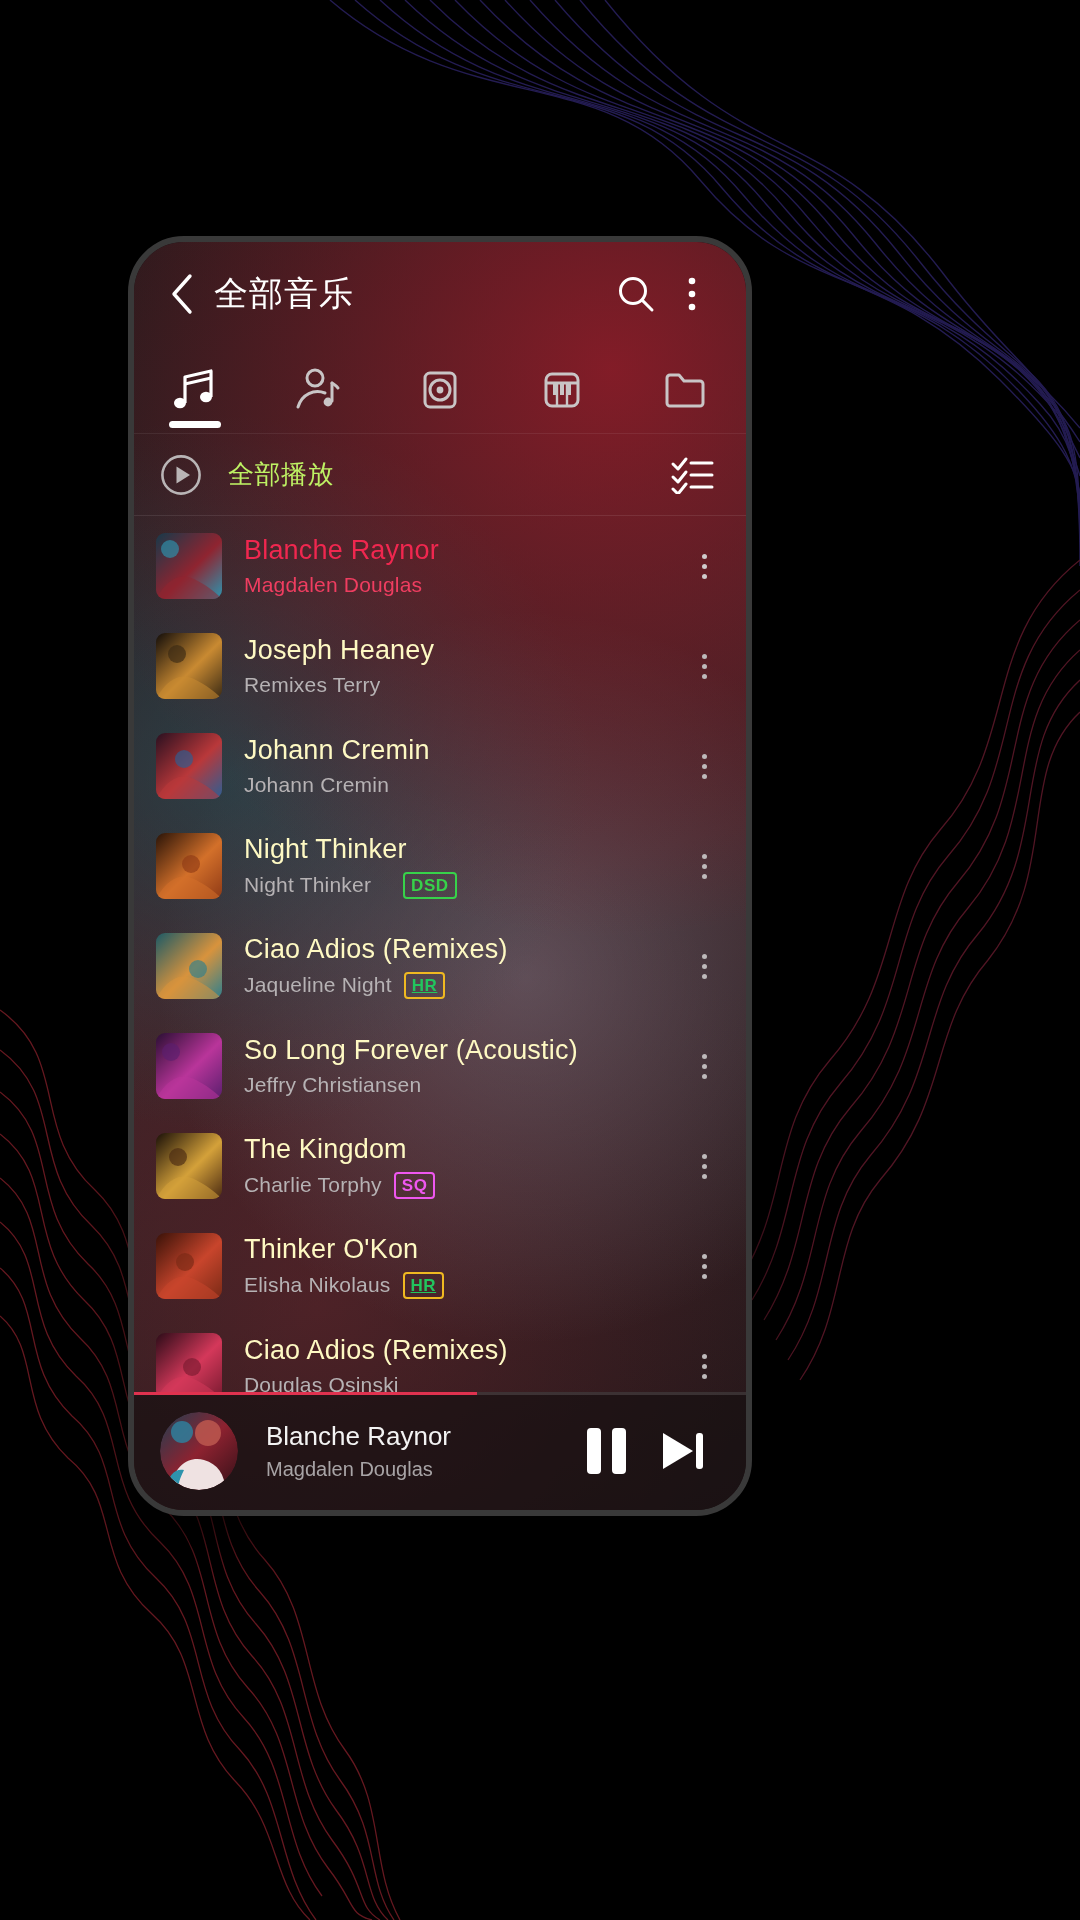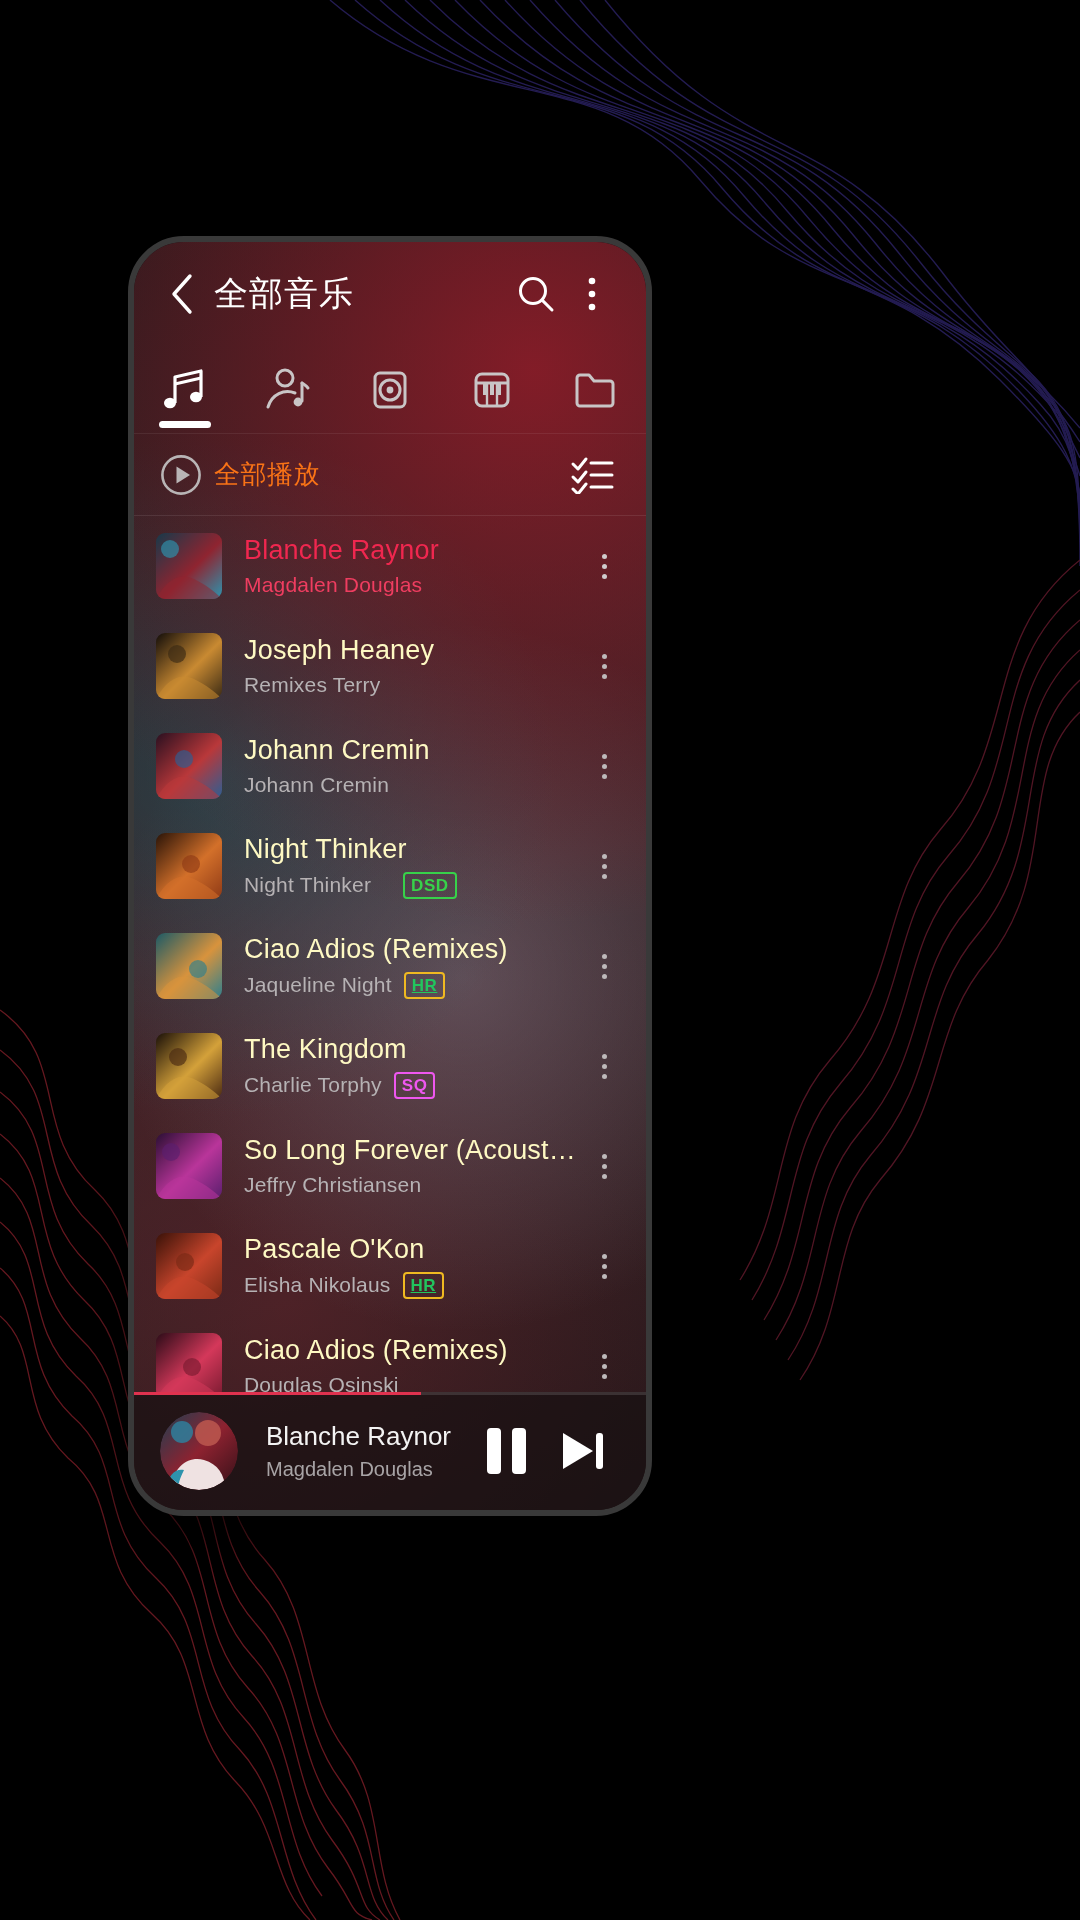--- a/index.html
+++ b/index.html
@@ -10,21 +10,21 @@
 
   
   #wallpaper{
     position:absolute; inset:0; background:#000; overflow:hidden;
   }
   #wallpaper svg{ position:absolute; inset:0; }
 
   
   #phone{
     position:absolute; left:128px; top:236px;
-    width:524px; height:1280px;
+    width:624px; height:1280px;
     border-radius:56px;
     background:#1b1416;
     border:6px solid #393939;
     overflow:hidden;
     box-shadow:0 24px 60px rgba(0,0,0,.75);
   }
   
   #app-bg{
     position:absolute; inset:0;
     background:
@@ -73,21 +73,21 @@
   }
   .tab.active .ind{ display:block; }
   .tab svg{ display:block; }
 
   
   .playall{
     height:82px; flex:0 0 82px;
     display:flex; align-items:center; padding:0 26px;
     border-bottom:1px solid rgba(255,255,255,.09);
   }
-  .playall .lbl{ color:#f97316; font-size:26px; margin-left:12px; letter-spacing:.5px; }
+  .playall .lbl{ color:#bef264; font-size:26px; margin-left:26px; letter-spacing:.5px; }
   .playall .spacer{ flex:1; }
 
   
   .list{ flex:1; overflow:hidden; }
   .row{
     height:100px; display:flex; align-items:center; padding:0 14px 0 14px;
     position:relative; cursor:pointer;
   }
   .art{
     width:66px; height:66px; flex:0 0 66px; border-radius:9px; overflow:hidden;
@@ -423,20 +423,47 @@
             <span class="dot3">
               <i></i>
               <i></i>
               <i></i>
             </span>
           </div>
         </div>
         <div class="row">
           <div class="art"><svg width="66" height="66" viewBox="0 0 66 66">
               <defs>
+                <linearGradient id="ag5" x1="0" y1="0" x2="1" y2="1">
+                  <stop offset="0%" stop-color="#2b0f34"></stop>
+                  <stop offset="55%" stop-color="#b9359a"></stop>
+                  <stop offset="100%" stop-color="#5a1f6e"></stop>
+                </linearGradient>
+              </defs>
+              <rect width="66" height="66" fill="url(#ag5)"></rect>
+              <circle cx="15" cy="19" r="9" fill="#5a1f6e" opacity="0.65"></circle>
+              <path d="M0 66 C12 44 26 40 38 46 C50 52 58 58 66 66 Z" fill="#b9359a" opacity="0.55"></path>
+            </svg></div>
+          <div class="meta">
+            <div class="song-title">So Long Forever (Acoustic)</div>
+            <div class="song-sub">
+              <div class="artist">Jeffry Christiansen</div>
+            </div>
+          </div>
+          <div class="more">
+            <span class="dot3">
+              <i></i>
+              <i></i>
+              <i></i>
+            </span>
+          </div>
+        </div>
+        <div class="row">
+          <div class="art"><svg width="66" height="66" viewBox="0 0 66 66">
+              <defs>
                 <linearGradient id="ag6" x1="0" y1="0" x2="1" y2="1">
                   <stop offset="0%" stop-color="#1a1008"></stop>
                   <stop offset="55%" stop-color="#d4a13a"></stop>
                   <stop offset="100%" stop-color="#4a2a12"></stop>
                 </linearGradient>
               </defs>
               <rect width="66" height="66" fill="url(#ag6)"></rect>
               <circle cx="22" cy="24" r="9" fill="#4a2a12" opacity="0.65"></circle>
               <path d="M0 66 C12 44 26 40 38 46 C50 52 58 58 66 66 Z" fill="#d4a13a" opacity="0.55"></path>
             </svg></div>
@@ -451,59 +478,32 @@
             <span class="dot3">
               <i></i>
               <i></i>
               <i></i>
             </span>
           </div>
         </div>
         <div class="row">
           <div class="art"><svg width="66" height="66" viewBox="0 0 66 66">
               <defs>
-                <linearGradient id="ag5" x1="0" y1="0" x2="1" y2="1">
-                  <stop offset="0%" stop-color="#2b0f34"></stop>
-                  <stop offset="55%" stop-color="#b9359a"></stop>
-                  <stop offset="100%" stop-color="#5a1f6e"></stop>
-                </linearGradient>
-              </defs>
-              <rect width="66" height="66" fill="url(#ag5)"></rect>
-              <circle cx="15" cy="19" r="9" fill="#5a1f6e" opacity="0.65"></circle>
-              <path d="M0 66 C12 44 26 40 38 46 C50 52 58 58 66 66 Z" fill="#b9359a" opacity="0.55"></path>
-            </svg></div>
-          <div class="meta">
-            <div class="song-title">So Long Forever (Acoustic)</div>
-            <div class="song-sub">
-              <div class="artist">Jeffry Christiansen</div>
-            </div>
-          </div>
-          <div class="more">
-            <span class="dot3">
-              <i></i>
-              <i></i>
-              <i></i>
-            </span>
-          </div>
-        </div>
-        <div class="row">
-          <div class="art"><svg width="66" height="66" viewBox="0 0 66 66">
-              <defs>
                 <linearGradient id="ag7" x1="0" y1="0" x2="1" y2="1">
                   <stop offset="0%" stop-color="#3a1208"></stop>
                   <stop offset="55%" stop-color="#c8452c"></stop>
                   <stop offset="100%" stop-color="#7a2a16"></stop>
                 </linearGradient>
               </defs>
               <rect width="66" height="66" fill="url(#ag7)"></rect>
               <circle cx="29" cy="29" r="9" fill="#7a2a16" opacity="0.65"></circle>
               <path d="M0 66 C12 44 26 40 38 46 C50 52 58 58 66 66 Z" fill="#c8452c" opacity="0.55"></path>
             </svg></div>
           <div class="meta">
-            <div class="song-title">Pascale O'Kon</div>
+            <div class="song-title">Thinker O'Kon</div>
             <div class="song-sub">
               <div class="artist">Elisha Nikolaus</div>
               <span class="badge HR">HR</span>
             </div>
           </div>
           <div class="more">
             <span class="dot3">
               <i></i>
               <i></i>
               <i></i>

